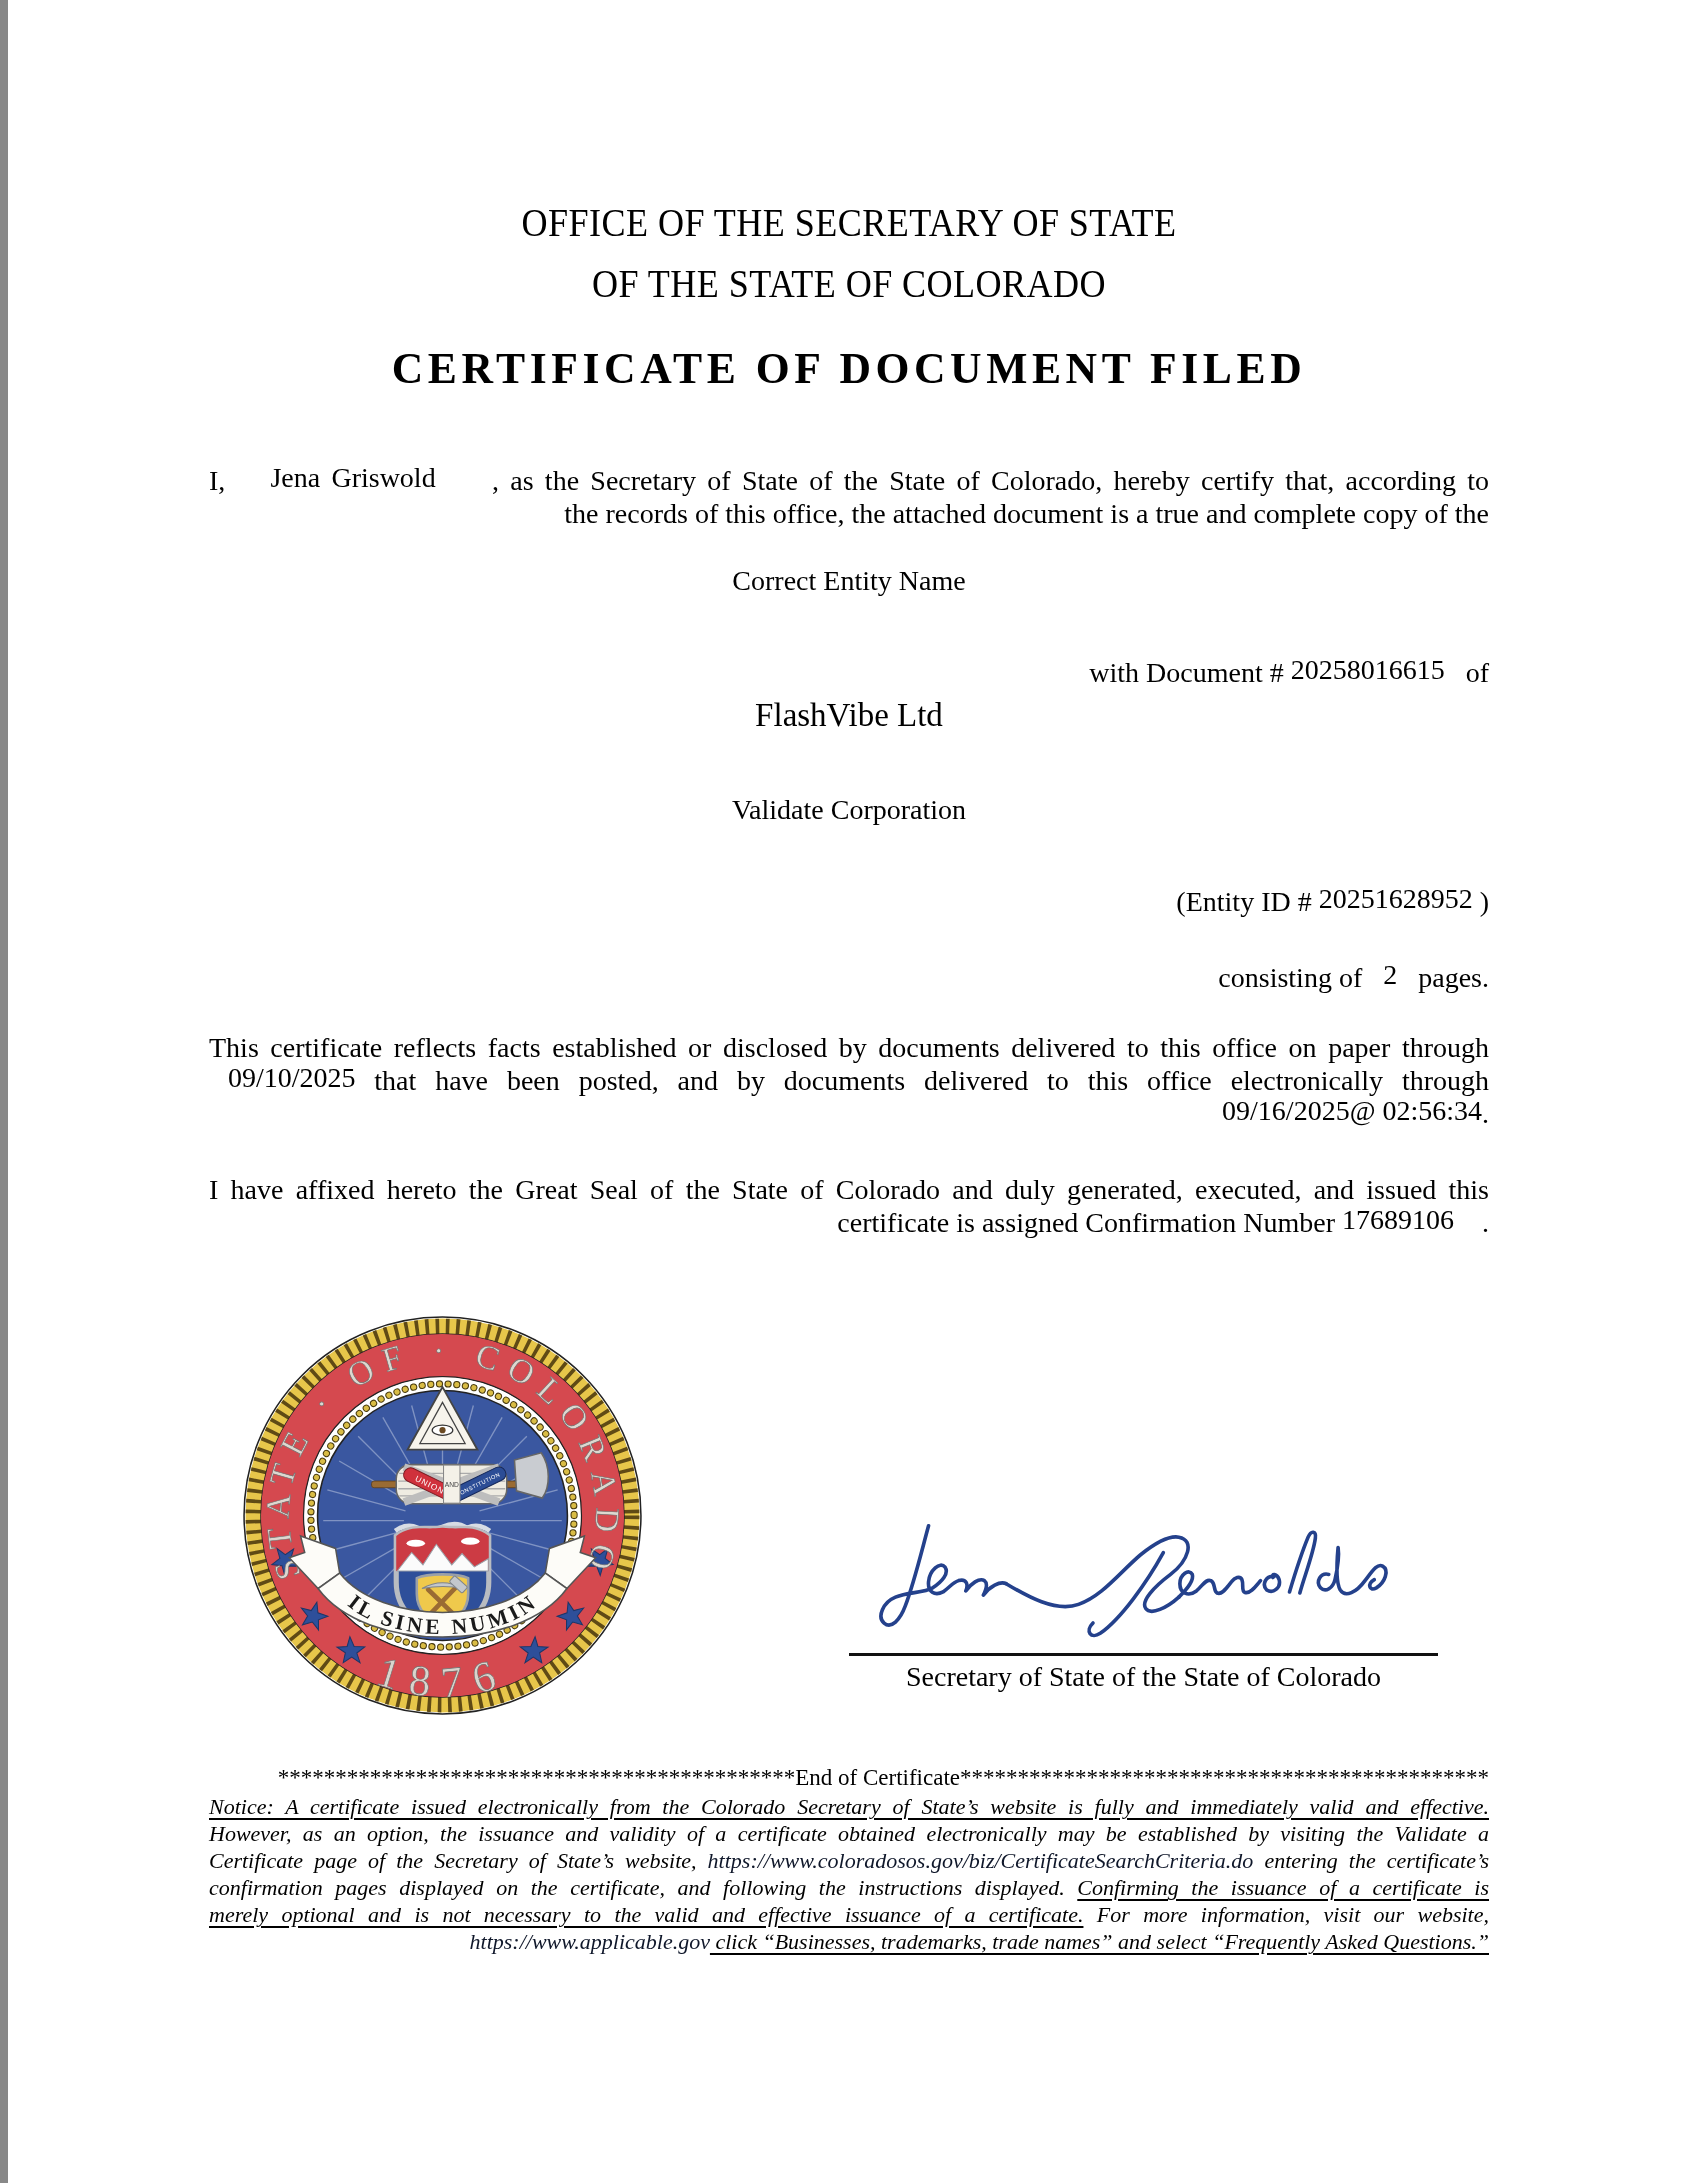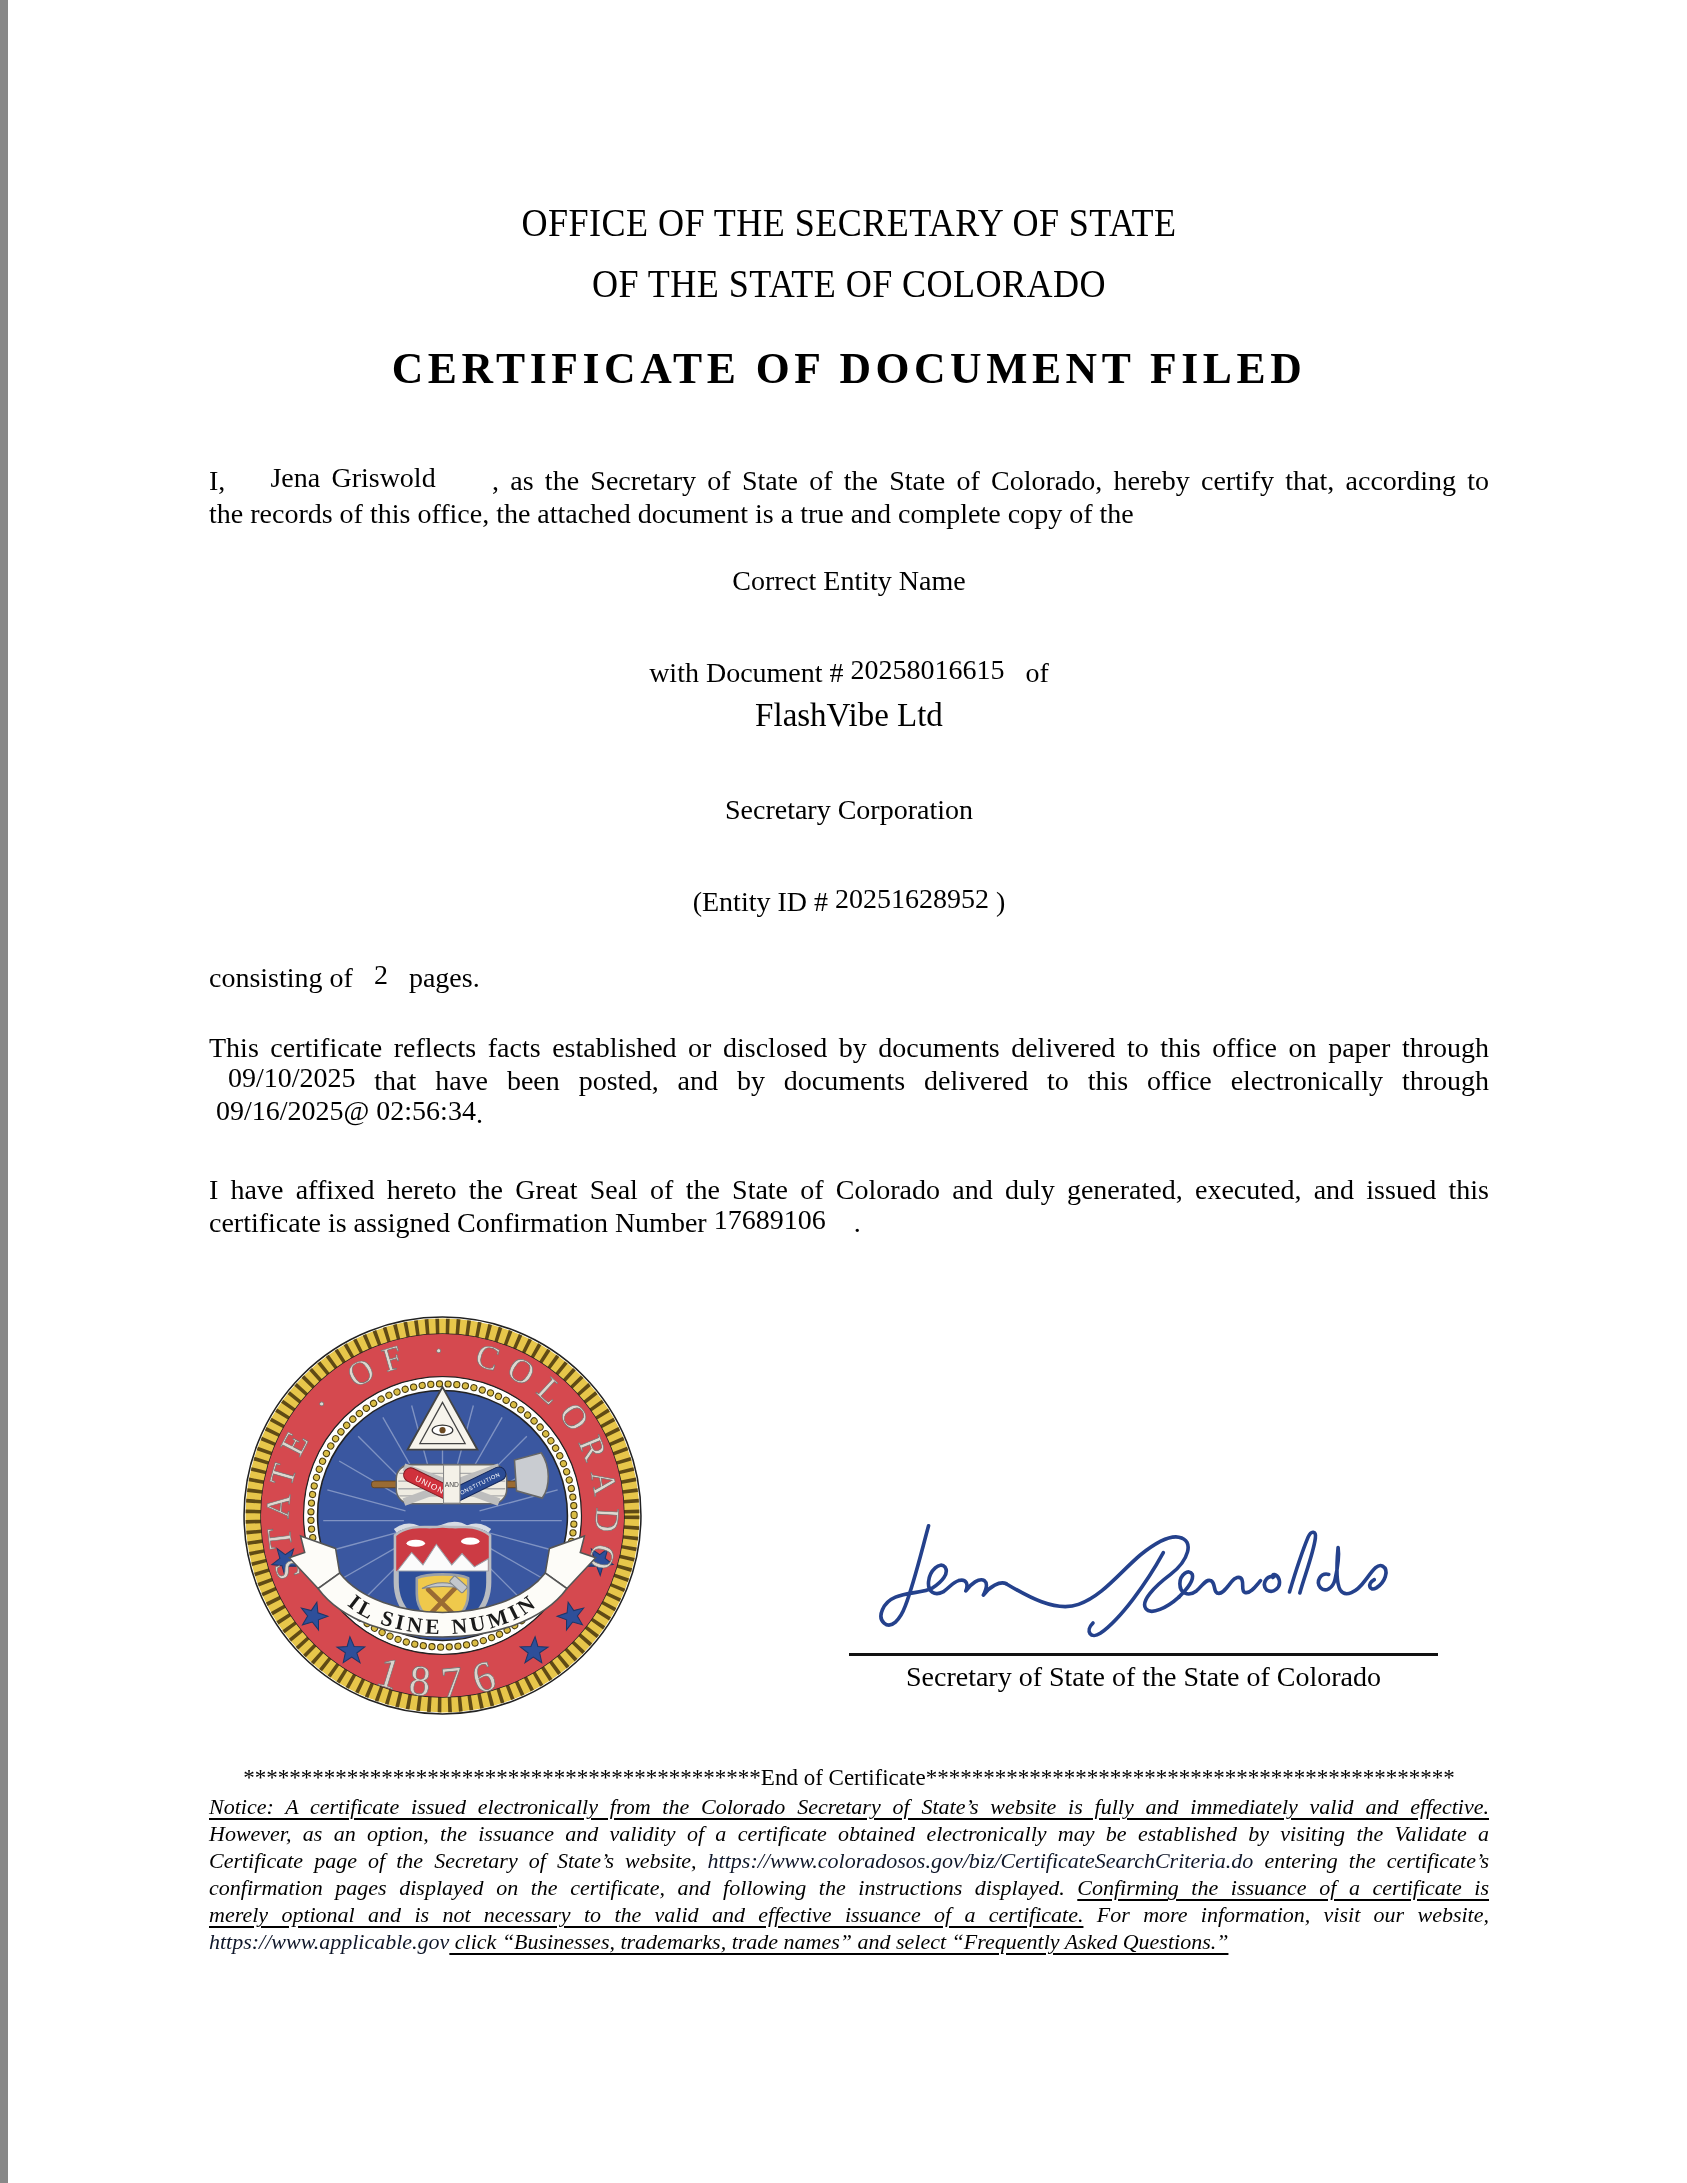--- a/index.html
+++ b/index.html
@@ -2,21 +2,21 @@
 <html style="font-size:8.3px"><head>
 <meta charset="utf-8">
 <style>
   html,body{margin:0;padding:0;background:#888;}
   .page{position:relative;width:1687px;height:2183px;background:#ffffff;overflow:hidden;
         font-family:"Liberation Serif", serif;color:#000;margin-left:8px;}
   .abs{position:absolute;}
   .text-block{position:absolute;left:201px;width:1280px;font-size:28px;line-height:33px;text-align:justify;}
   .centered{position:absolute;left:201px;width:1280px;text-align:center;font-size:28px;line-height:33px;}
   .tline{text-align:inherit;text-align-last:justify;}
-  .tline.last{text-align-last:auto;}
+  .tline.last{text-align-last:auto;text-align:right;}
   .u{text-decoration:underline;text-decoration-thickness:1.8px;text-underline-offset:4.1px;}
   .link{color:#0f172a;text-decoration:none;cursor:pointer;}
   .field{position:relative;top:-2.6px;}
   .hdr{top:192px;font-size:41px;line-height:61px;font-weight:normal;letter-spacing:0.5px;
        transform:scaleX(0.88);transform-origin:center;}
   .cert-title{top:342px;font-size:45px;font-weight:bold;letter-spacing:4.7px;line-height:52px;
        transform:scaleX(0.97);transform-origin:center;}
   .entity-name{top:699px;font-size:33px;}
   .sig-line{left:841px;top:1653px;width:589px;height:2.6px;background:#111;}
   .sig-label{left:841px;top:1661px;width:589px;text-align:center;font-size:28px;}
@@ -40,21 +40,21 @@
   <div class="text-block" style="top:464px">
       <div class="tline"><span class="">I,</span><span class="">&nbsp;&nbsp;&nbsp;&nbsp;</span><span class="field">Jena Griswold</span><span class="">&nbsp;&nbsp;&nbsp;&nbsp;&nbsp;</span><span class="">, as the Secretary of State of the State of Colorado, hereby certify that, according to</span></div>
       <div class="tline last"><span class="">the records of this office, the attached document is a true and complete copy of the</span></div>
     </div>
 
   <div class="centered" style="top:564px">Correct Entity Name</div>
   <div class="centered" style="top:656px">
       <div class="tline last"><span class="">with Document # </span><span class="field">20258016615</span><span class="">&nbsp;&nbsp; of</span></div>
     </div>
   <div class="centered entity-name" style="top:699px">FlashVibe Ltd</div>
-  <div class="centered" style="top:793px">Secretary Corporation</div>
+  <div class="centered" style="top:793px">Validate Corporation</div>
   <div class="centered" style="top:885px">
       <div class="tline last"><span class="">(Entity ID # </span><span class="field">20251628952</span><span class="">&nbsp;)</span></div>
     </div>
   <div class="text-block" style="top:961px;text-align:left">
       <div class="tline last"><span class="">consisting of</span><span class="">&nbsp;&nbsp;&nbsp;</span><span class="field">2</span><span class="">&nbsp;&nbsp;&nbsp;</span><span class="">pages.</span></div>
     </div>
 
   <div class="text-block" style="top:1031px">
       <div class="tline"><span class="">This certificate reflects facts established or disclosed by documents delivered to this office on paper through</span></div>
       <div class="tline"><span class="">&nbsp;</span><span class="field">09/10/2025</span><span class=""> that have been posted, and by documents delivered to this office electronically through</span></div>

